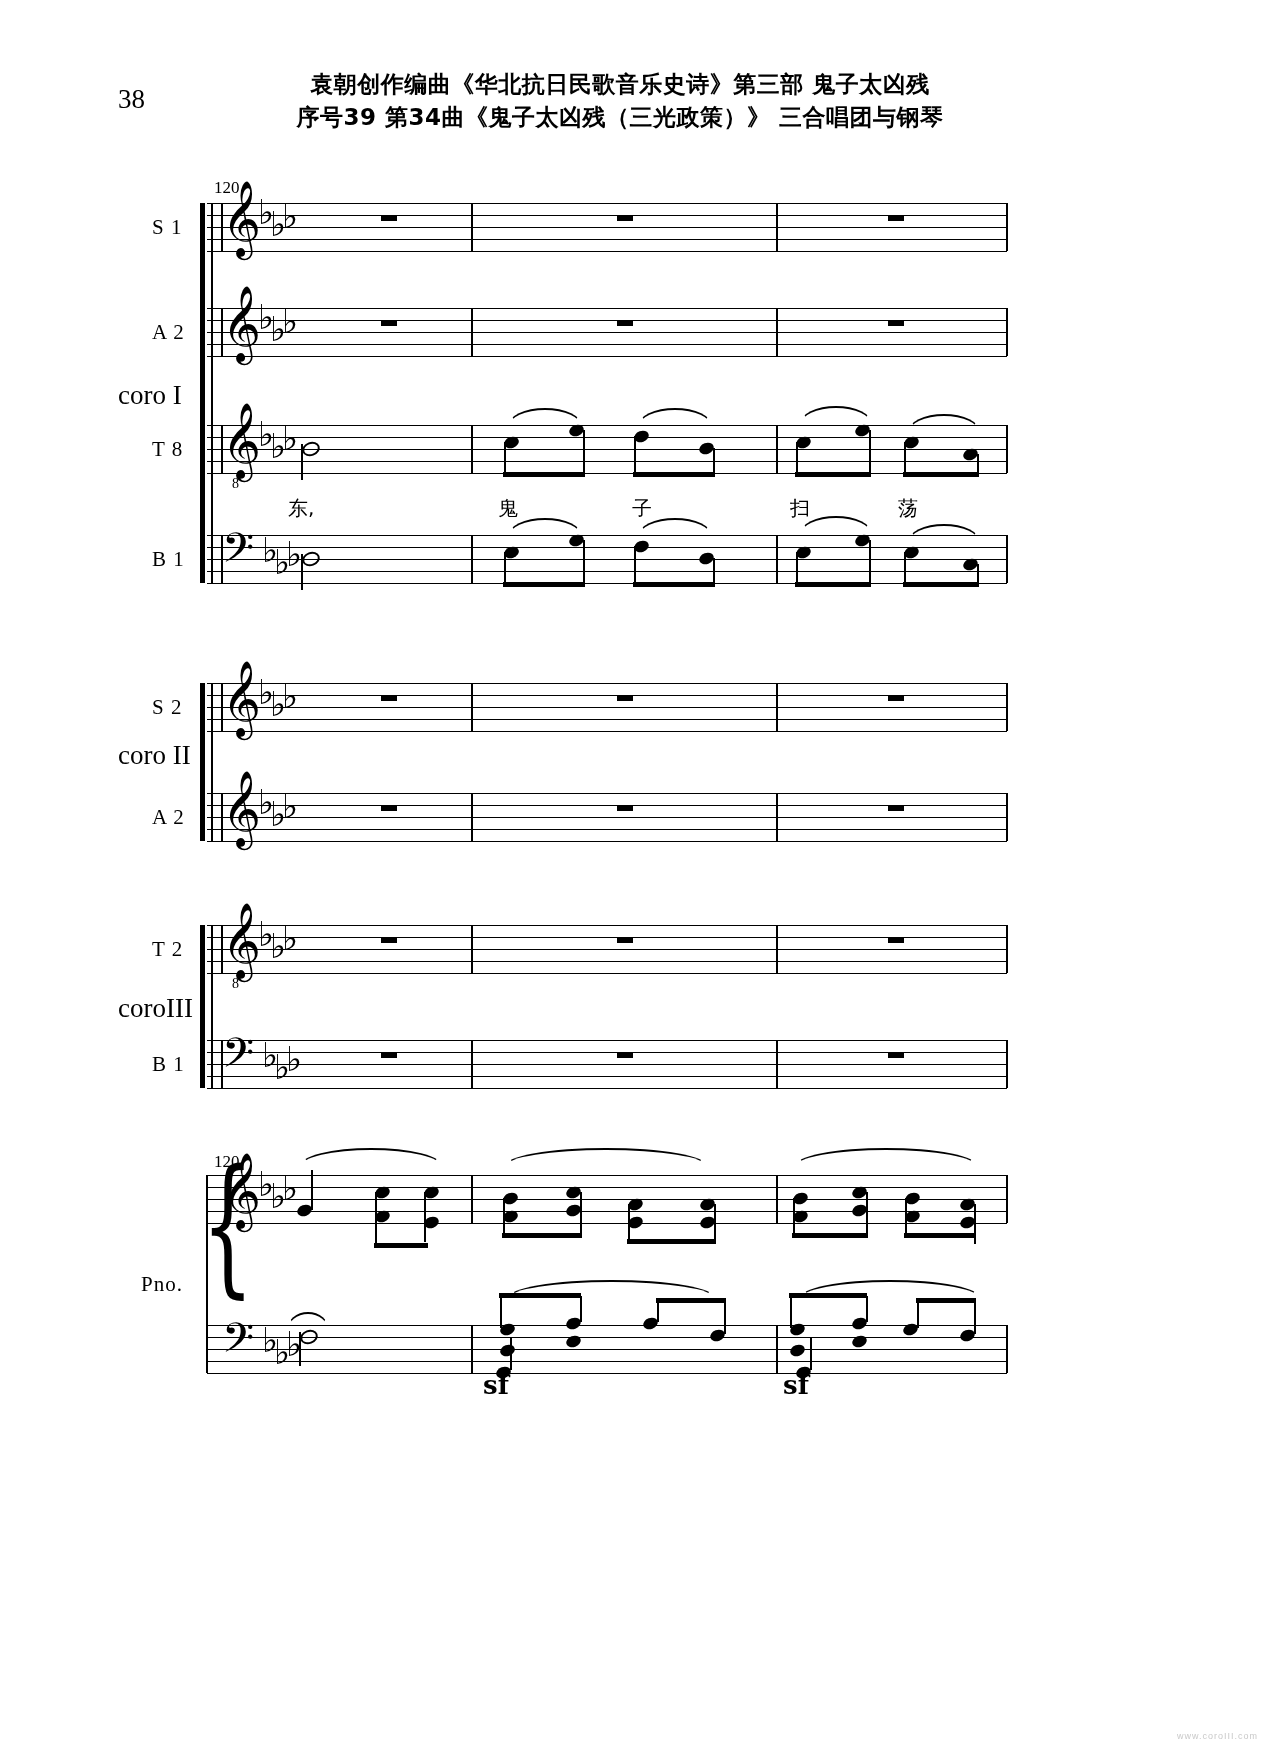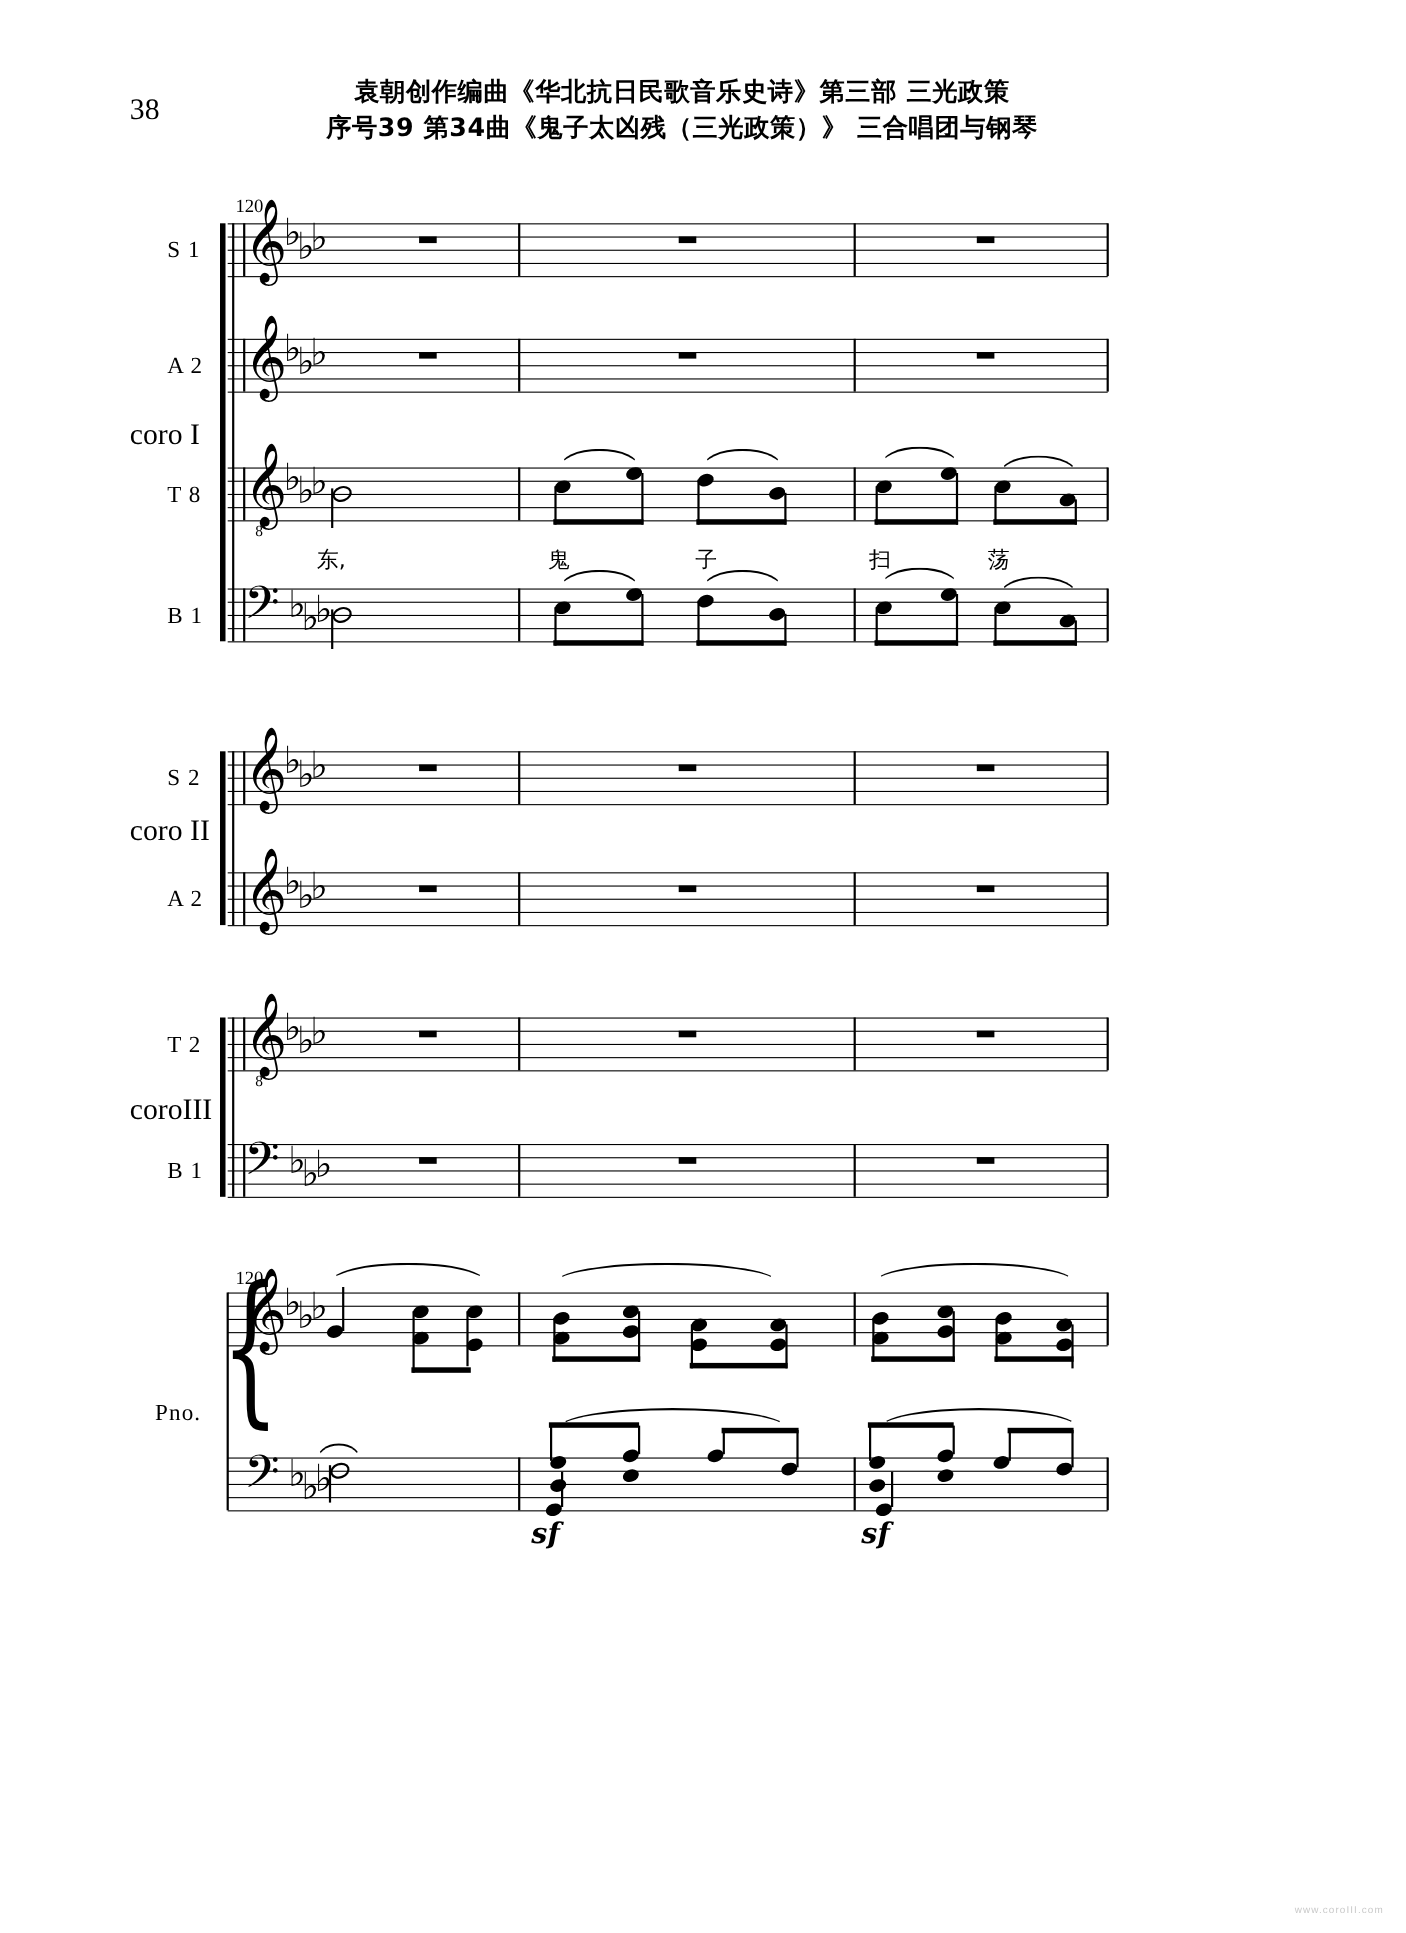--- a/index.html
+++ b/index.html
@@ -168,44 +168,42 @@
   .brace {
     position: absolute;
     font-family: "DejaVu Serif", serif;
     font-size: 150px;
     line-height: 1;
     transform: scaleX(0.55);
   }
   .dyn {
     position: absolute;
     font-family: "DejaVu Serif", serif;
-    font-style: italic;
     font-weight: bold;
     font-size: 26px;
-    margin-top: 10px;
   }
   .watermark {
     position: absolute;
     right: 20px;
     bottom: 16px;
     font-size: 9px;
     color: #c9c9c9;
     letter-spacing: 1px;
     font-family: "Liberation Sans", sans-serif;
   }
 </style>
 </head>
 <body>
 
 <div class="page">
 
   <div id="page-number">38</div>
 
   <div id="title-block">
-    <div class="line">袁朝创作编曲《华北抗日民歌音乐史诗》第三部  三光政策</div>
+    <div class="line">袁朝创作编曲《华北抗日民歌音乐史诗》第三部  鬼子太凶残</div>
     <div class="line">序号39   第34曲《鬼子太凶残（三光政策）》  三合唱团与钢琴</div>
   </div>
 
   <div class="stave" style="left:207px;top:203px;width:800px;">
     <div class="ln"></div>
     <div class="ln"></div>
     <div class="ln"></div>
     <div class="ln"></div>
     <div class="ln"></div>
   </div>

